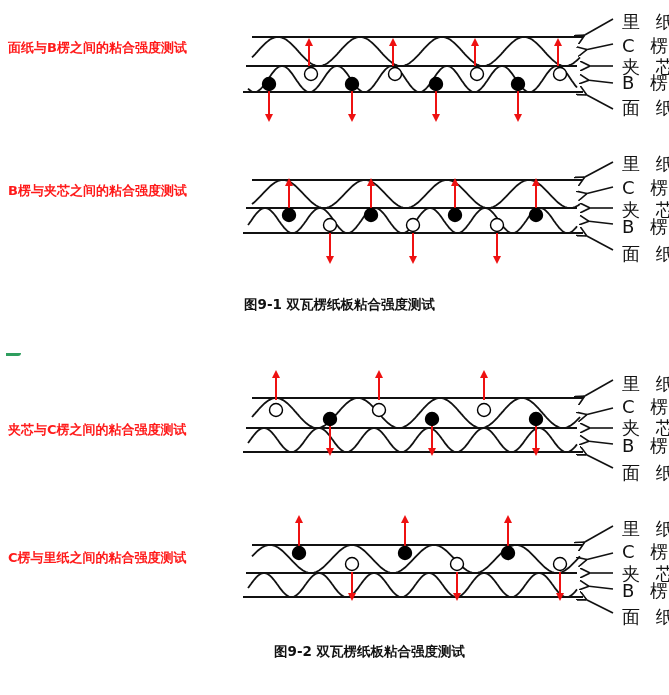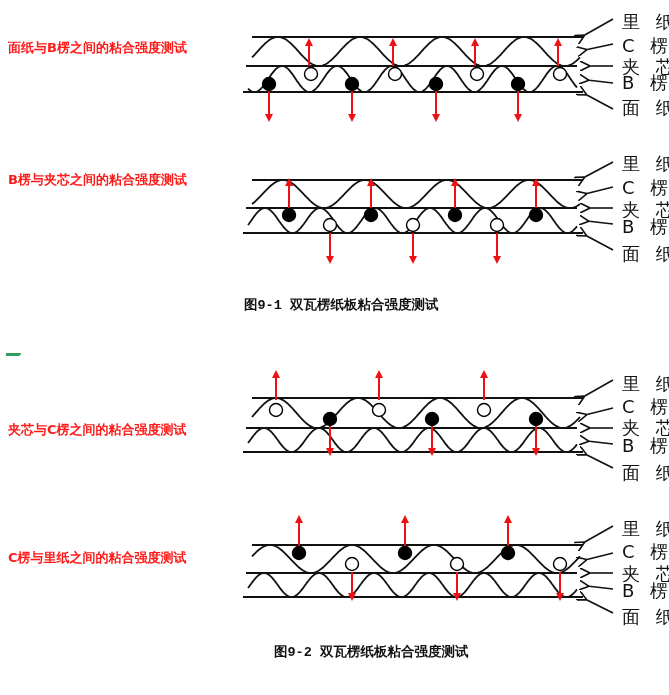--- a/index.html
+++ b/index.html
@@ -3,21 +3,21 @@
   <meta charset="utf-8">
   <style>
     html, body { margin: 0; padding: 0; background: #ffffff; }
     body { width: 669px; height: 695px; position: relative; overflow: hidden;
            font-family: "DejaVu Sans", "Liberation Sans", sans-serif; }
     .test-label { position: absolute; left: 8px; color: #ff1a1a; font-weight: bold;
                   font-size: 13px; letter-spacing: 0px; white-space: nowrap; }
     .layer-label { position: absolute; font-weight: normal; font-size: 18px; color: #111;
                    white-space: nowrap; letter-spacing: 5px; }
     .caption { position: absolute; font-weight: bold; font-size: 13.5px; color: #111;
-               white-space: nowrap; font-family: Liberation Mono, monospace; }
+               white-space: nowrap; }
     svg#canvas { position: absolute; left: 0; top: 0; }
     .green-mark { position: absolute; left: 6px; top: 353px; width: 15px; height: 3px;
                   background: #2e9e5e; border-radius: 0 0 4px 0; }
   </style>
 </head>
 <body>
 
 <div class="green-mark"></div>
 
 <svg id="canvas" width="669" height="695" xmlns="http://www.w3.org/2000/svg">
@@ -135,21 +135,21 @@
     </g>
 </svg>
 
 <div id="labels-layer">
     <div class="test-label" style="top: 39px;">面纸与B楞之间的粘合强度测试</div>
     <div class="layer-label" style="left: 622px; top: 10px;">里 纸</div>
     <div class="layer-label" style="left: 622px; top: 34px;">C 楞</div>
     <div class="layer-label" style="left: 622px; top: 55px;">夹 芯</div>
     <div class="layer-label" style="left: 622px; top: 71px;">B 楞</div>
     <div class="layer-label" style="left: 622px; top: 96px;">面 纸</div>
-    <div class="test-label" style="top: 171px; text-align: center;">B楞与夹芯之间的粘合强度测试</div>
+    <div class="test-label" style="top: 182px; text-align: center;">B楞与夹芯之间的粘合强度测试</div>
     <div class="layer-label" style="left: 622px; top: 152px;">里 纸</div>
     <div class="layer-label" style="left: 622px; top: 176px;">C 楞</div>
     <div class="layer-label" style="left: 622px; top: 198px;">夹 芯</div>
     <div class="layer-label" style="left: 622px; top: 215px;">B 楞</div>
     <div class="layer-label" style="left: 622px; top: 242px;">面 纸</div>
     <div class="test-label" style="top: 421px;">夹芯与C楞之间的粘合强度测试</div>
     <div class="layer-label" style="left: 622px; top: 372px;">里 纸</div>
     <div class="layer-label" style="left: 622px; top: 395px;">C 楞</div>
     <div class="layer-label" style="left: 622px; top: 416px;">夹 芯</div>
     <div class="layer-label" style="left: 622px; top: 434px;">B 楞</div>

